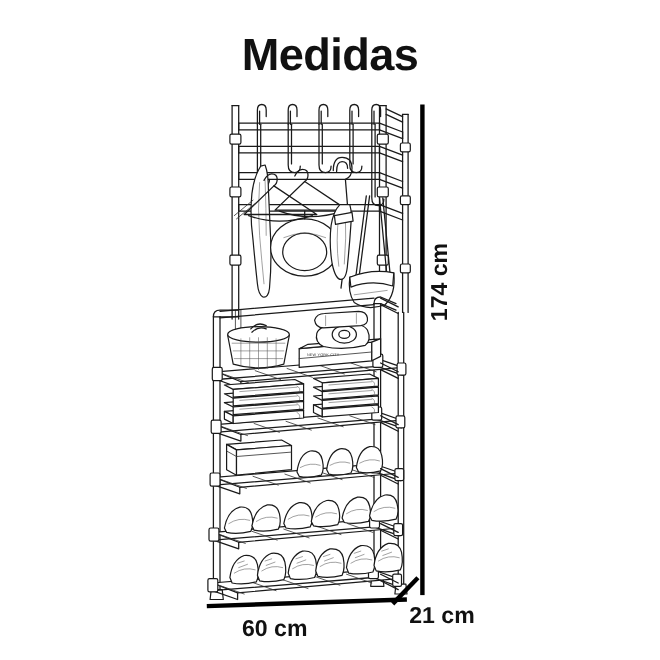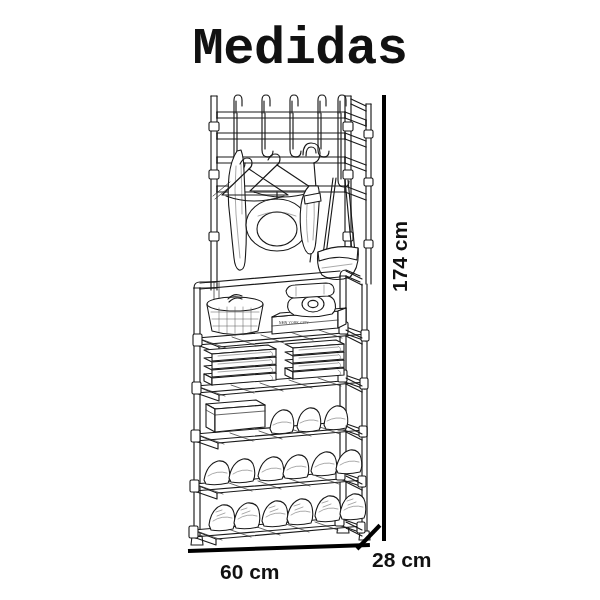--- a/index.html
+++ b/index.html
@@ -22,22 +22,22 @@
     background: #ffffff;
   }
 
   
   .title {
     position: absolute;
     left: 0;
     top: 26px;
     width: 600px;
     text-align: center;
-    font-family: Liberation Mono, monospace;
-    font-size: 52px;
+    font-family: Liberation Sans, sans-serif;
+    font-size: 41px;
     font-weight: bold;
     letter-spacing: -0.5px;
     color: #111111;
     line-height: 48px;
     user-select: none;
   }
 
   
   .dim-label {
     position: absolute;
@@ -563,15 +563,15 @@
     </g>
 
   </svg>
 
   <div class="dim-line dim-line-vert"></div>
   <div class="dim-line dim-line-horiz"></div>
   <div class="dim-line dim-line-diag"></div>
 
   <div class="dim-label dim-height">174 cm</div>
   <div class="dim-label dim-width">60 cm</div>
-  <div class="dim-label dim-depth">28 cm</div>
+  <div class="dim-label dim-depth">21 cm</div>
 
 </div>
 
 </body></html>

